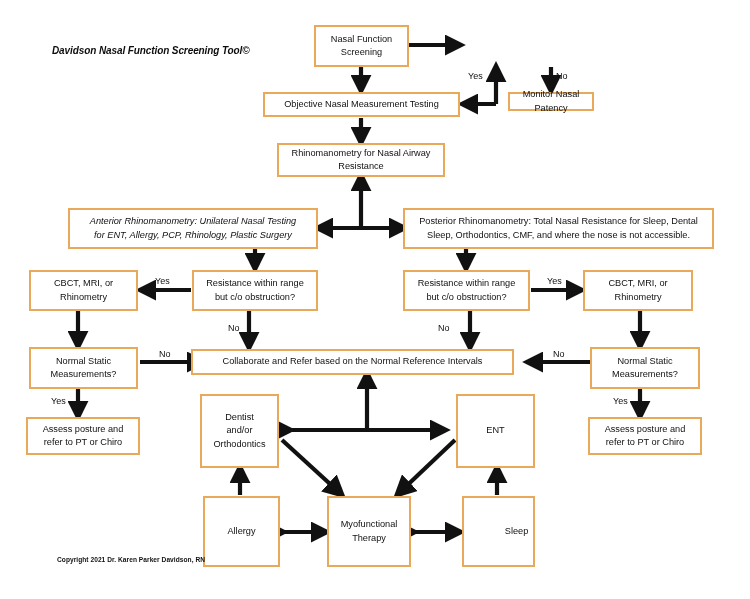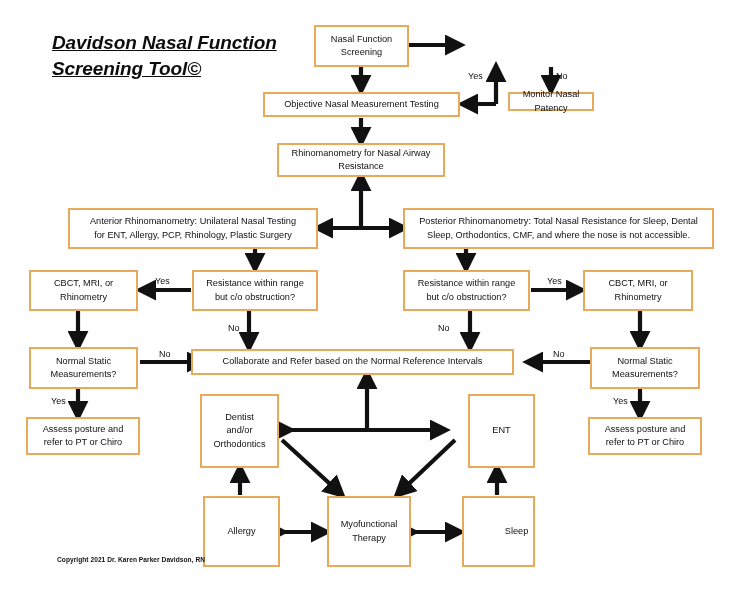--- a/index.html
+++ b/index.html
@@ -37,30 +37,29 @@
     color: #101010;
     font-size: 9.2px;
     line-height: 1.45;
     padding: 2px 4px;
     z-index: 3;
   }
   .node span { display: block; }
   .title {
     position: absolute;
     left: 52px;
-    top: 30px;
+    top: 44px;
     width: 258px;
-    font-size: 19px;
+    font-size: 10px;
     font-weight: bold;
     font-style: italic;
     line-height: 1.35;
     color: #0d0d0d;
     letter-spacing: -0.1px;
     z-index: 4;
-    text-decoration: underline;
   }
   .copyright {
     position: absolute;
     left: 57px;
     top: 556px;
     font-size: 6.6px;
     font-weight: bold;
     color: #111111;
     letter-spacing: 0.05px;
     z-index: 4;
@@ -173,21 +172,21 @@
     </div>
   </div>
 
   <div class="node" style="left:277px; top:143px; width:168px; height:34px;">
     <div>
       <span>Rhinomanometry for Nasal Airway</span>
       <span>Resistance</span>
     </div>
   </div>
 
-  <div class="node" style="left:68px; top:208px; width:250px; height:41px;">
+  <div class="node" style="left:68px; top:208px; width:250px; height:41px;font-style:italic;">
     <div>
       <span>Anterior Rhinomanometry: Unilateral Nasal Testing</span>
       <span>for ENT, Allergy, PCP, Rhinology, Plastic Surgery</span>
     </div>
   </div>
 
   <div class="node" style="left:403px; top:208px; width:311px; height:41px;">
     <div>
       <span>Posterior Rhinomanometry: Total Nasal Resistance for Sleep, Dental</span>
       <span>Sleep, Orthodontics, CMF, and where the nose is not accessible.</span>
@@ -257,21 +256,21 @@
   </div>
 
   <div class="node" style="left:200px; top:394px; width:79px; height:74px;">
     <div>
       <span>Dentist</span>
       <span>and/or</span>
       <span>Orthodontics</span>
     </div>
   </div>
 
-  <div class="node" style="left:456px; top:394px; width:67px; height:74px;margin-left:12px;">
+  <div class="node" style="left:456px; top:394px; width:79px; height:74px;">
     <div>
       <span>ENT</span>
     </div>
   </div>
 
   <div class="node" style="left:203px; top:496px; width:77px; height:71px;justify-content:center;">
     <div>
       <span>Allergy</span>
     </div>
   </div>

